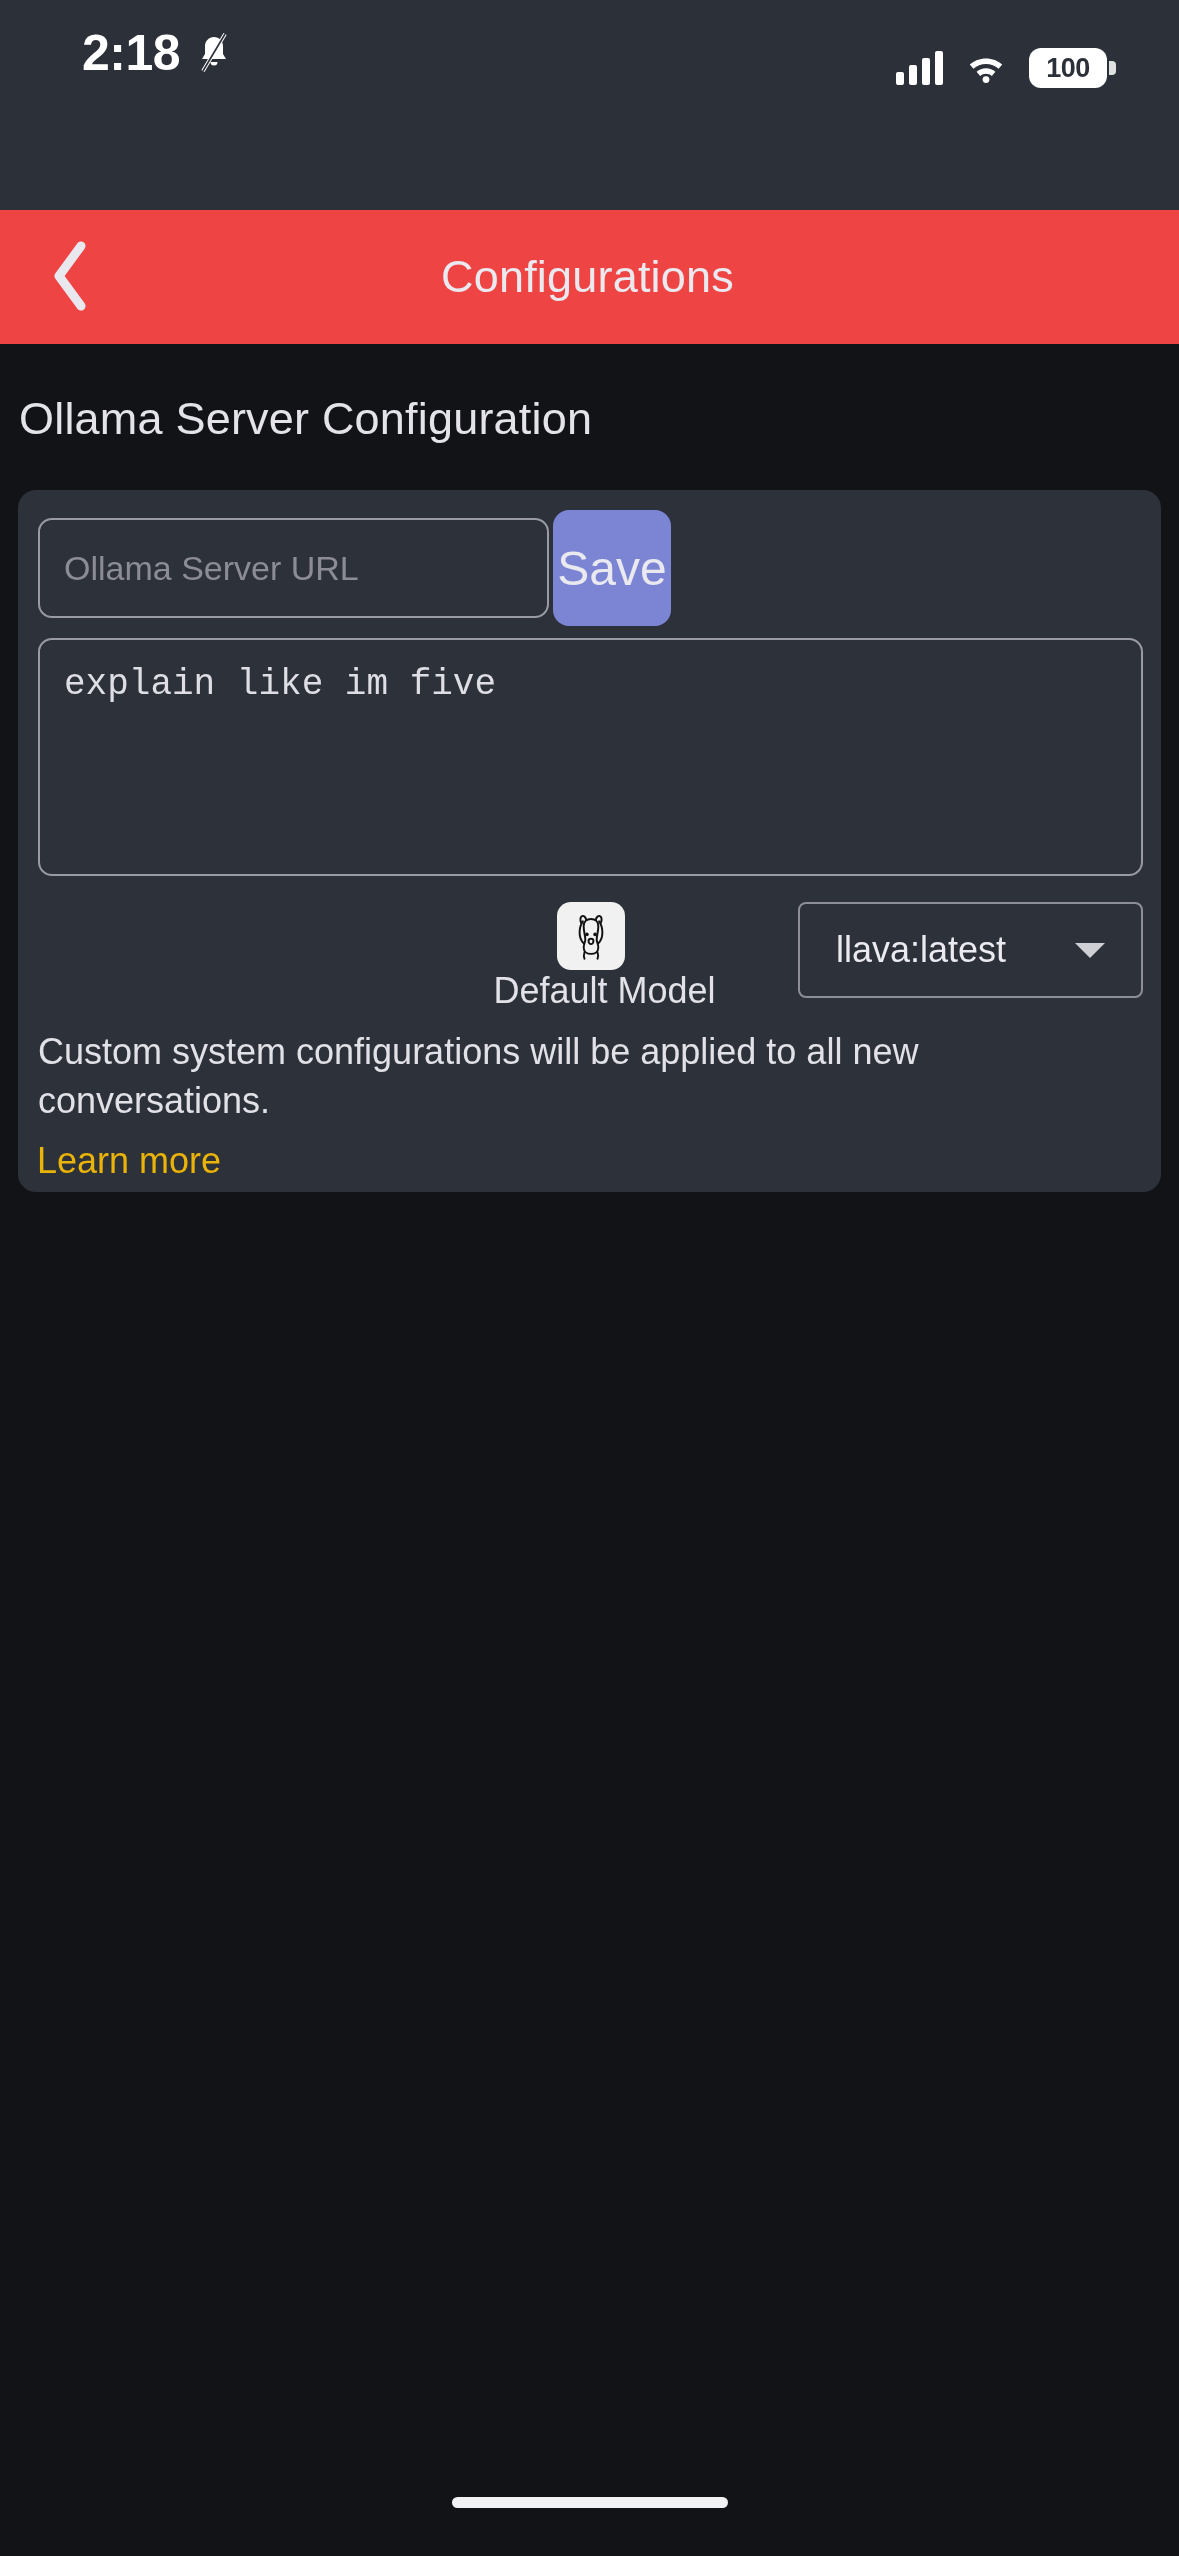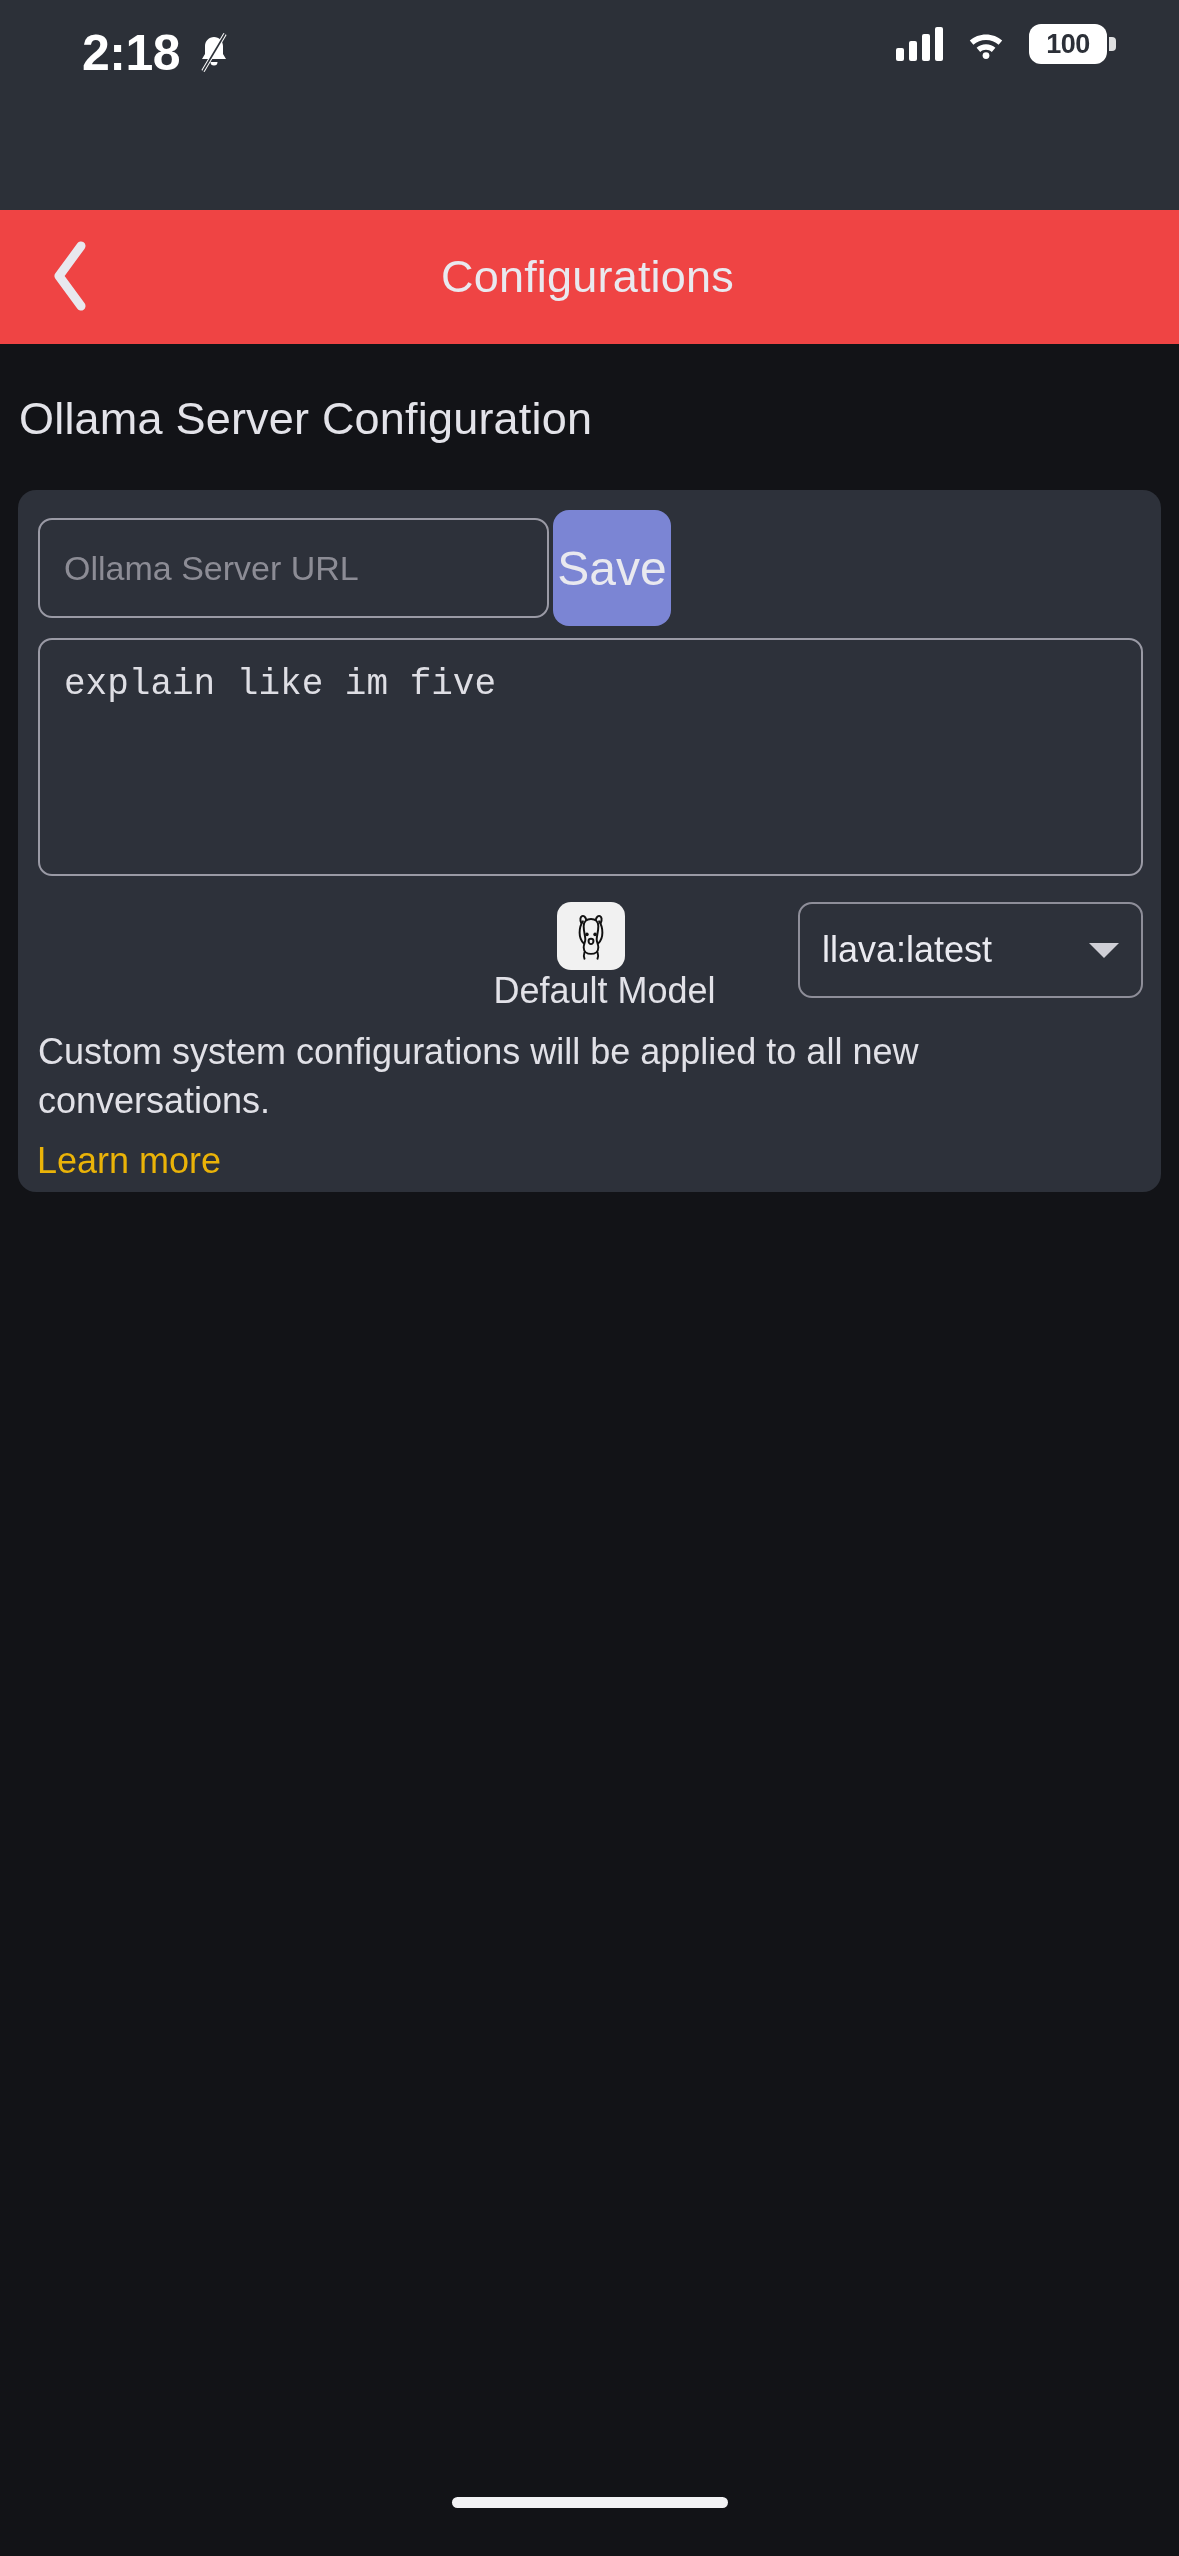--- a/index.html
+++ b/index.html
@@ -21,21 +21,21 @@
     position:absolute; left:82px; top:28px;
     display:flex; align-items:center; gap:14px;
   }
   .sb-time{
     color:#ffffff; font-size:50px; font-weight:600; letter-spacing:-0.5px;
     line-height:1;
   }
   .bell-muted{ position:relative; width:40px; height:44px; }
   .bell-muted svg{ display:block; }
   .sb-right{
-    position:absolute; right:72px; top:24px;
+    position:absolute; right:72px; top:48px;
     display:flex; align-items:center; gap:22px;
   }
   .signal{ display:flex; align-items:flex-end; gap:5px; height:34px; }
   .signal i{ display:block; width:8px; background:#ffffff; border-radius:2px; }
   .signal i:nth-child(1){ height:13px; }
   .signal i:nth-child(2){ height:20px; }
   .signal i:nth-child(3){ height:27px; }
   .signal i:nth-child(4){ height:34px; }
   .wifi{ width:42px; height:32px; }
   .battery{
@@ -127,23 +127,23 @@
     background:#f1f1f1; border-radius:14px;
     display:flex; align-items:center; justify-content:center;
   }
   .model-label{
     margin-left:28px; color:#e2e2e8; font-size:36px; white-space:nowrap;
   }
   .model-select{
     position:absolute; right:0; top:0;
     width:345px; height:96px;
     background:transparent;
-    border:2px solid #8e8e99; border-radius:14px;
+    border:2px solid #8e8e99; border-radius:8px;
     display:flex; align-items:center;
-    padding:0 22px; cursor:pointer;
+    padding:0 36px; cursor:pointer;
   }
   .model-value{ color:#eaeaf0; font-size:36px; flex:1; }
   .caret{
     width:0; height:0;
     border-left:15px solid transparent;
     border-right:15px solid transparent;
     border-top:15px solid #cfcfd6;
   }
 
   .help-text{

